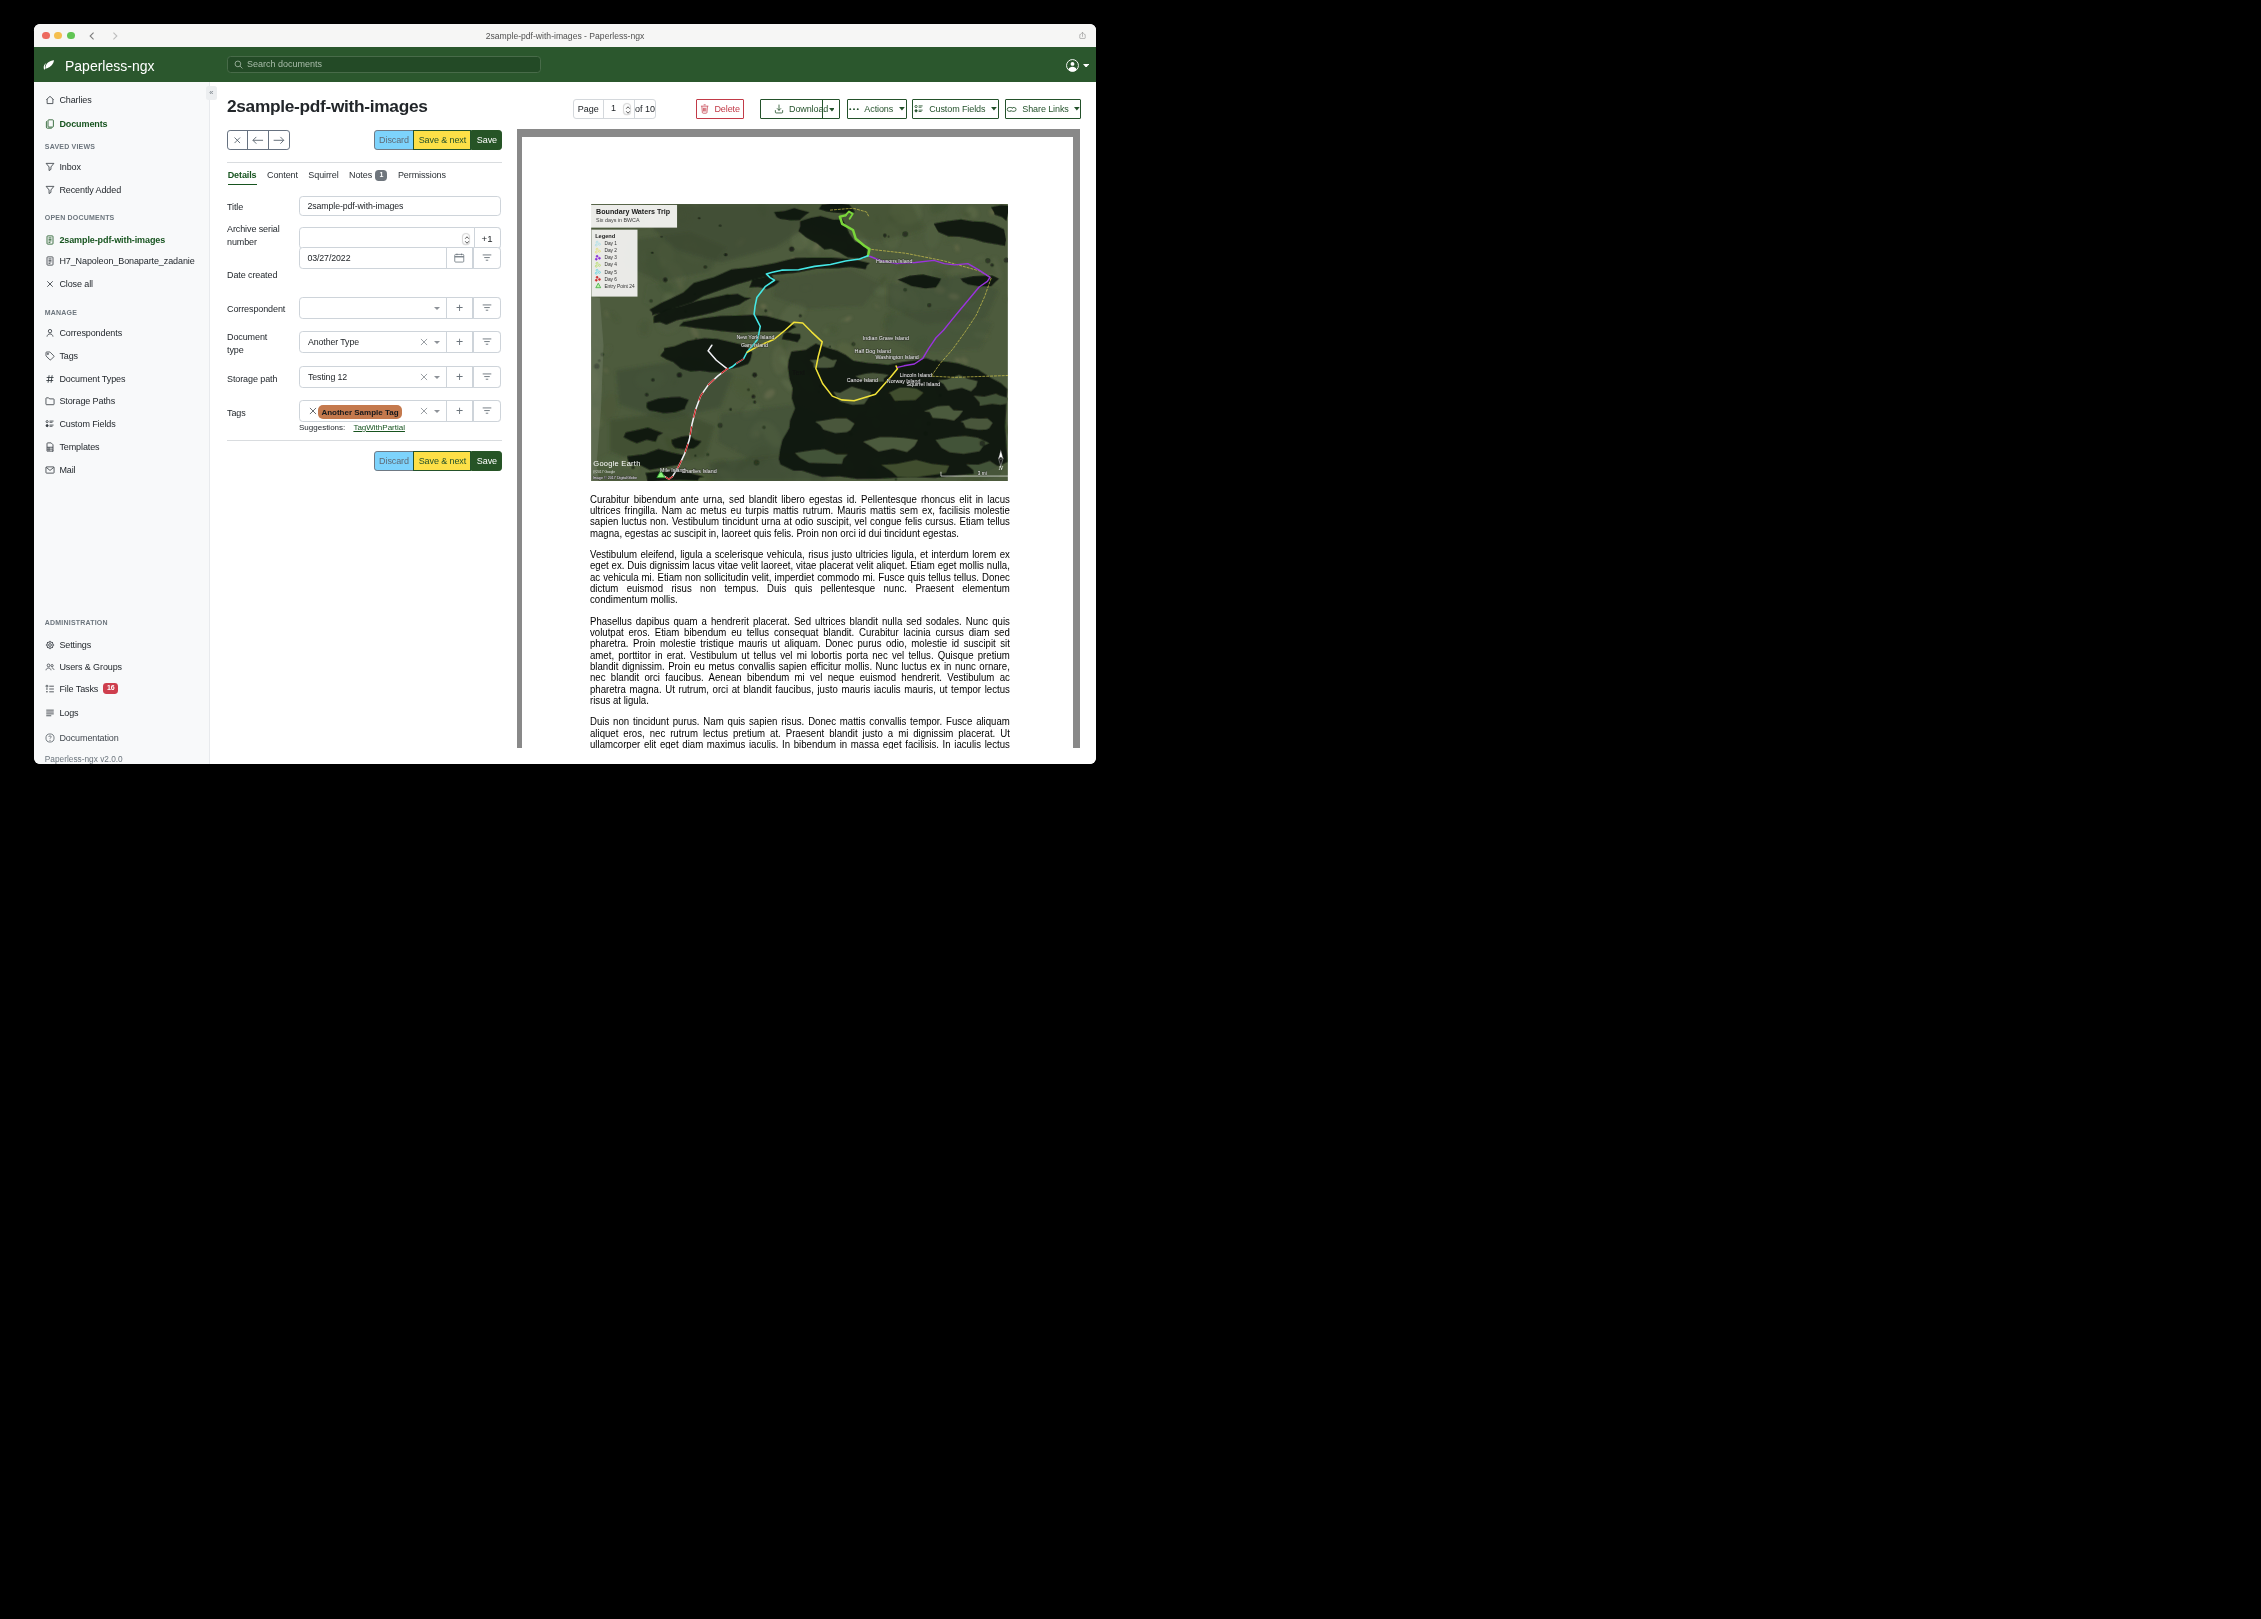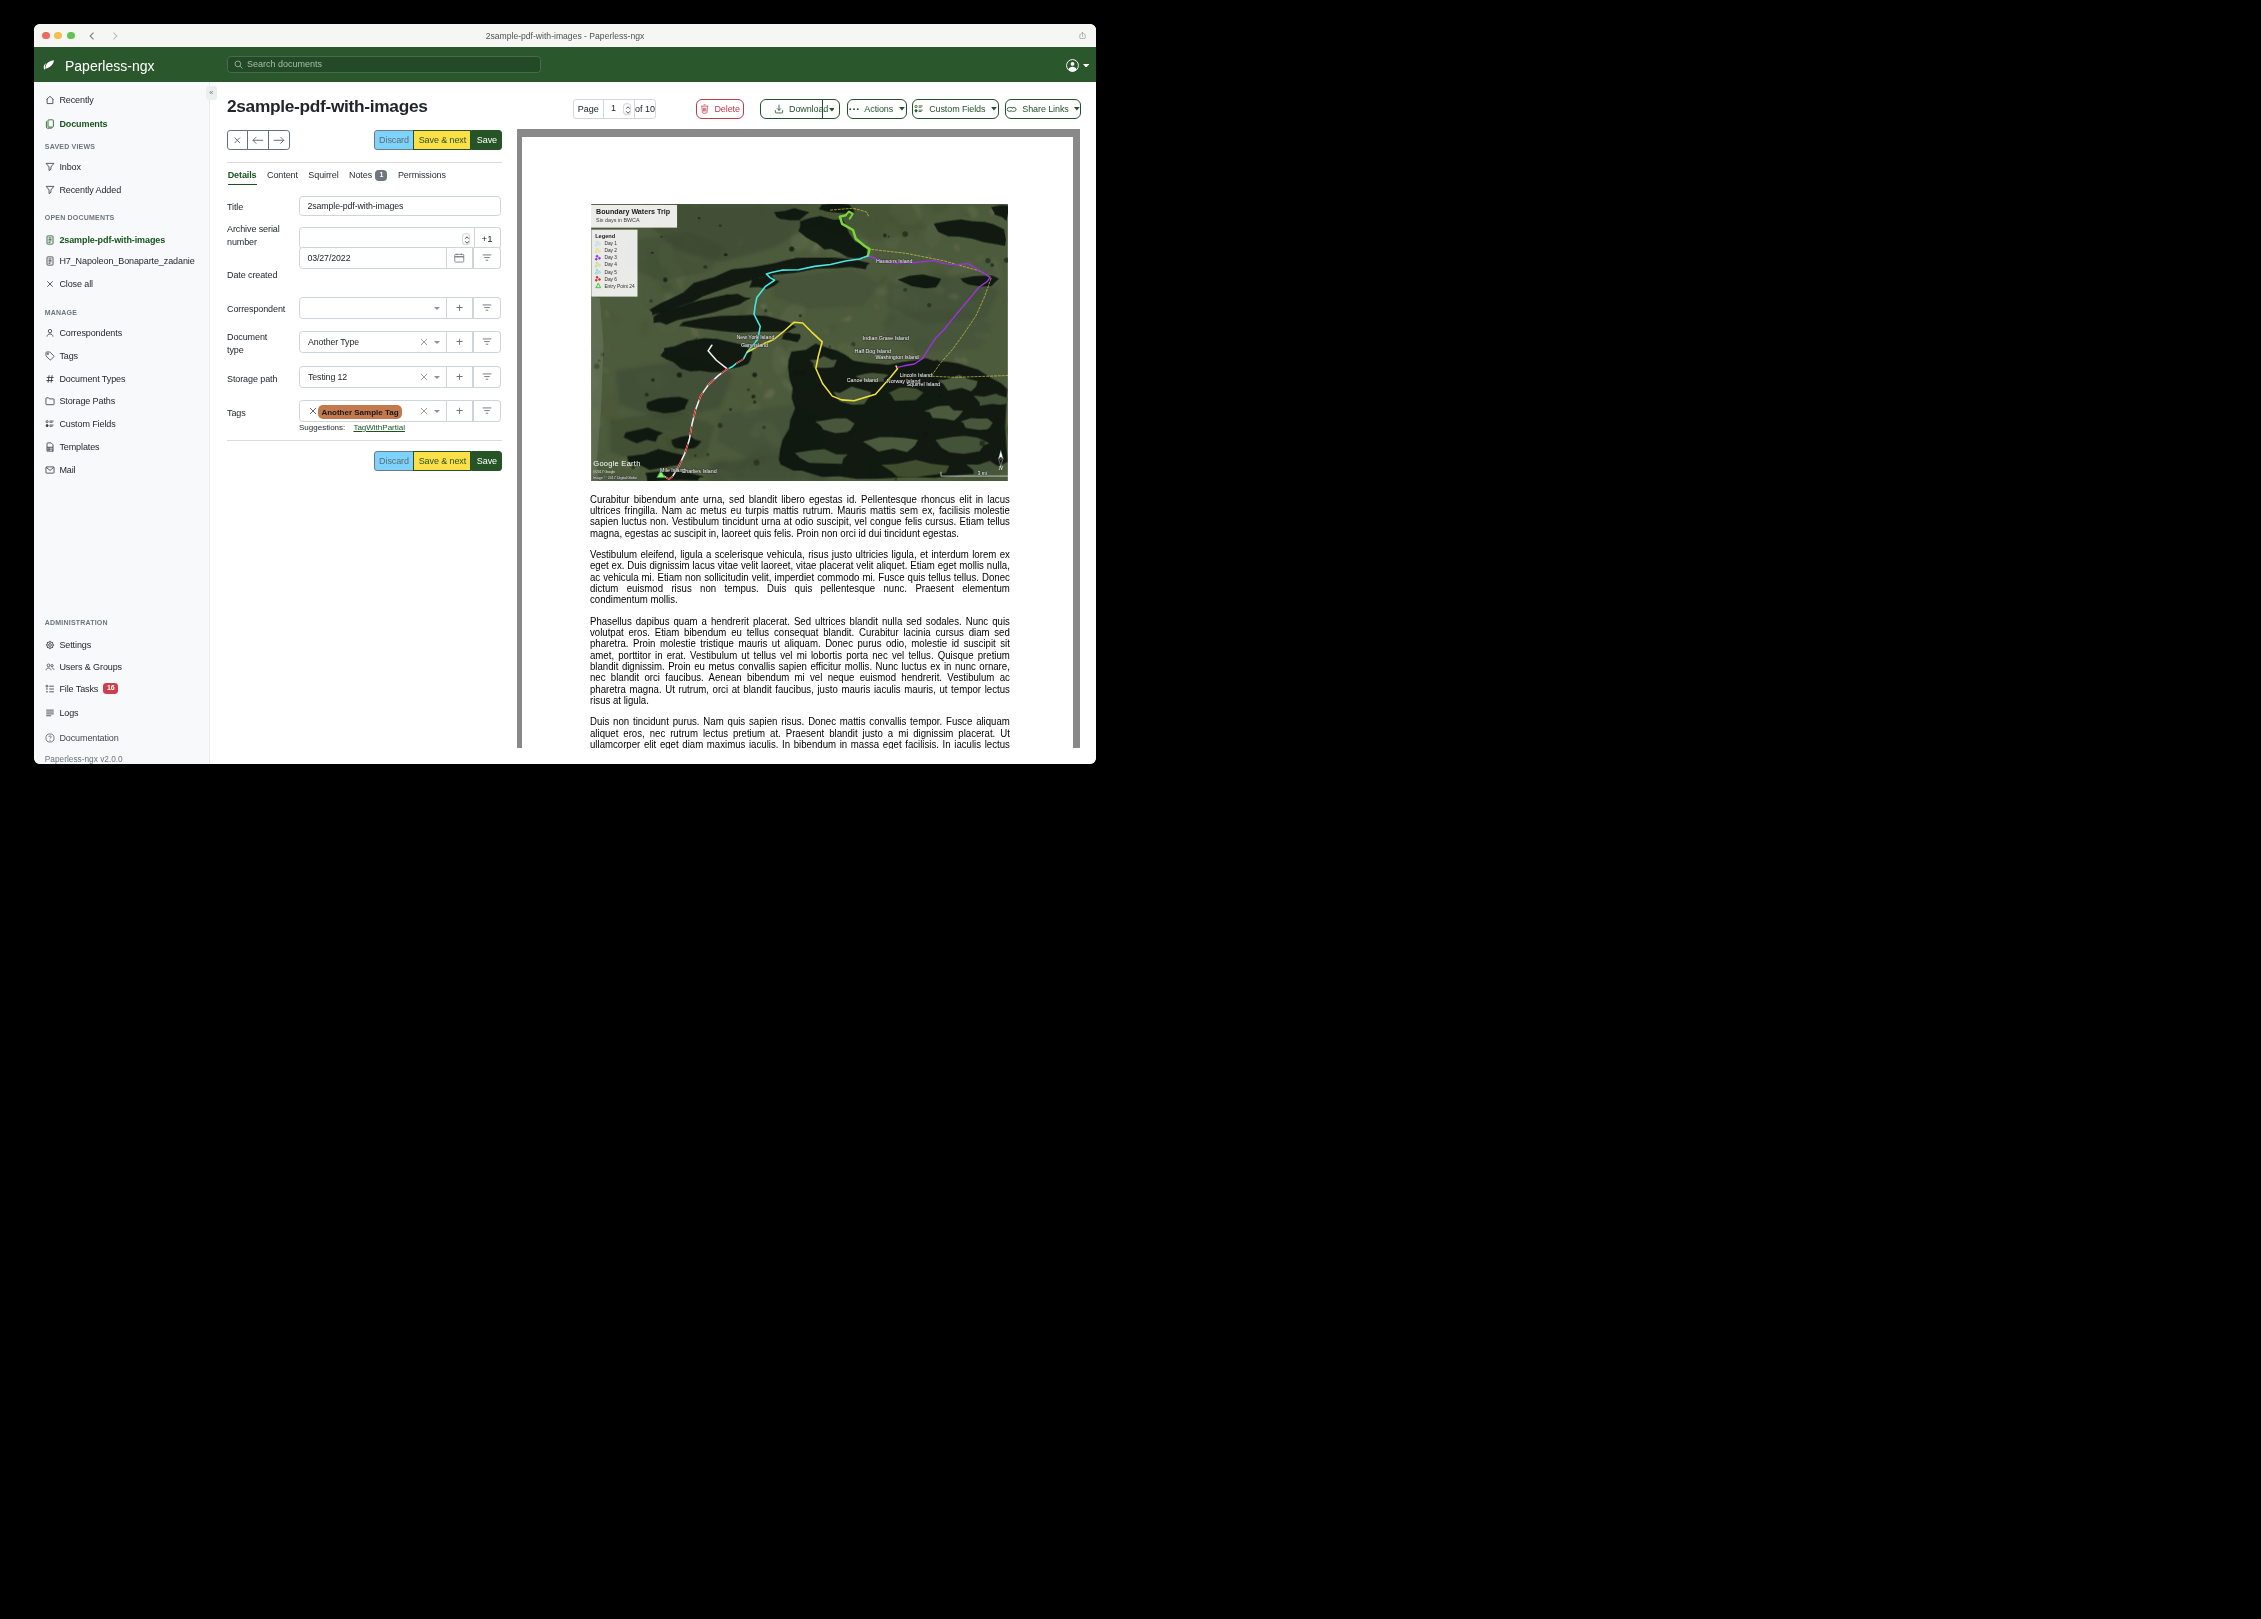--- a/index.html
+++ b/index.html
@@ -29,21 +29,21 @@
 .content{position:absolute;left:176px;top:58px;right:0;bottom:0;background:#fff}
 .collapsebtn{position:absolute;left:-4px;top:4.3px;width:10.5px;height:14px;background:#eceef0;border-radius:2.5px;color:#6c757d;font-size:7.4px;text-align:center;line-height:13.6px}
 .h1t{position:absolute;left:17px;top:14px;font-size:17.3px;font-weight:700;letter-spacing:-0.3px;color:#22262a}
 
 .pagegrp{position:absolute;left:363px;top:17px;width:83px;height:20px;border:0.6px solid #d4d8dc;border-radius:3.1px;display:flex;font-size:9px;color:#212529;white-space:nowrap}
 .pagegrp .seg1{width:30px;border-right:0.6px solid #d4d8dc;display:flex;align-items:center;justify-content:center}
 .pagegrp .seg2{width:32px;border-right:0.6px solid #d4d8dc;position:relative}
 .pagegrp .seg2 .num{position:absolute;left:7.4px;top:3.1px}
 .spinner{position:absolute;right:3.1px;top:3.1px;width:8px;height:12px;background:#fdfdfd;border:0.3px solid #dadada;border-radius:4px;box-shadow:0 0.3px 0.9px rgba(0,0,0,.18)}
 .pagegrp .seg3{flex:1;display:flex;align-items:center;justify-content:center}
-.btn{position:absolute;height:20px;border-radius:6px;border:0.6px solid #23512a;color:#23512a;font-size:9px;letter-spacing:-0.1px;display:flex;align-items:center;justify-content:center;background:#fff;white-space:nowrap}
+.btn{position:absolute;height:20px;border-radius:1px;border:0.6px solid #23512a;color:#23512a;font-size:9px;letter-spacing:-0.1px;display:flex;align-items:center;justify-content:center;background:#fff;white-space:nowrap}
 .btn svg{margin-right:5px}
 .btn .car{margin-left:5.6px;margin-right:0}
 .btn.red{border-color:#c23a47;color:#c23a47}
 
 .navgrp{position:absolute;left:16.6px;top:48px;width:63px;height:20px;border:0.6px solid #667180;border-radius:3.1px;display:flex}
 .navgrp div{flex:1;display:flex;align-items:center;justify-content:center;color:#5a6570}
 .navgrp div+div{border-left:0.6px solid #667180}
 .savegrp{position:absolute;left:164px;height:20px;display:flex;font-size:9px;letter-spacing:-0.1px}
 .savegrp .b1{width:40px;border:0.6px solid #6f7984;border-radius:3.1px 0 0 3.1px;color:#5f6a75;display:flex;align-items:center;justify-content:center;background:#7dd3fc}
 .savegrp .b2{width:58px;border:0.6px solid #23512a;border-left-width:0.9px;margin-left:-0.6px;color:#23512a;display:flex;align-items:center;justify-content:center;background:#fde047;z-index:2}
@@ -118,21 +118,21 @@
       <svg width="6.2" height="3.7" viewBox="0 0 10 6" style="position:absolute;left:16.7px;top:4.6px">
           <path d="M0 0h10L5 6Z" fill="#fff"></path>
         </svg>
     </div>
   </div>
   <div class="sidebar">
     <div class="sitem" style="top:10.5px">
         <svg viewBox="0 0 16 16" fill="none" stroke="#343a40" stroke-width="1.3">
           <path d="M2.2 7.4 8 2.2l5.8 5.2M3.4 6.5v7.2h9.2V6.5" stroke-linejoin="round"></path>
         </svg>
-        <span>Recently</span>
+        <span>Charlies</span>
       </div>
     <div class="sitem grn" style="top:34px">
         <svg viewBox="0 0 16 16" fill="none" stroke="#17541f" stroke-width="1.3">
           <rect x="4.8" y="1.3" width="8.6" height="11.6" rx="1.2"></rect>
           <path d="M3.2 3.5a1.4 1.4 0 0 0-1 1.4v8.2a1.6 1.6 0 0 0 1.6 1.6h6.4a1.4 1.4 0 0 0 1.3-.9"></path>
         </svg>
         <span>Documents</span>
       </div>
     <div class="shead" style="top:61px">SAVED VIEWS</div>
     <div class="sitem" style="top:77px">

